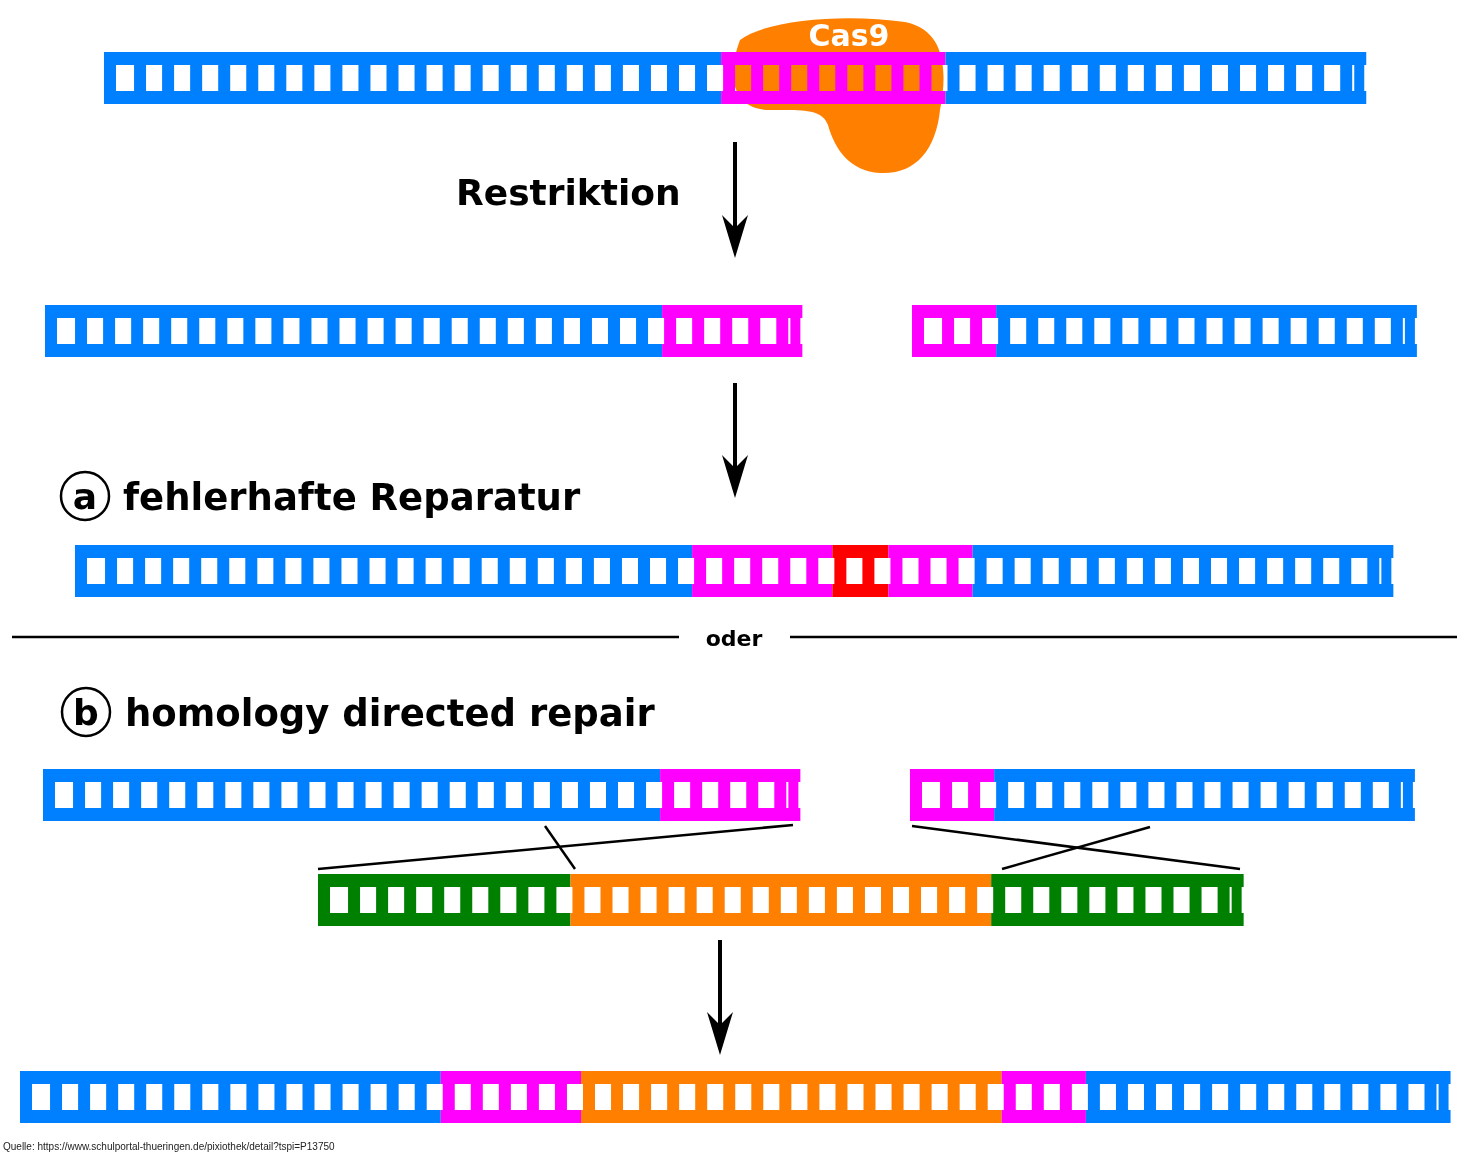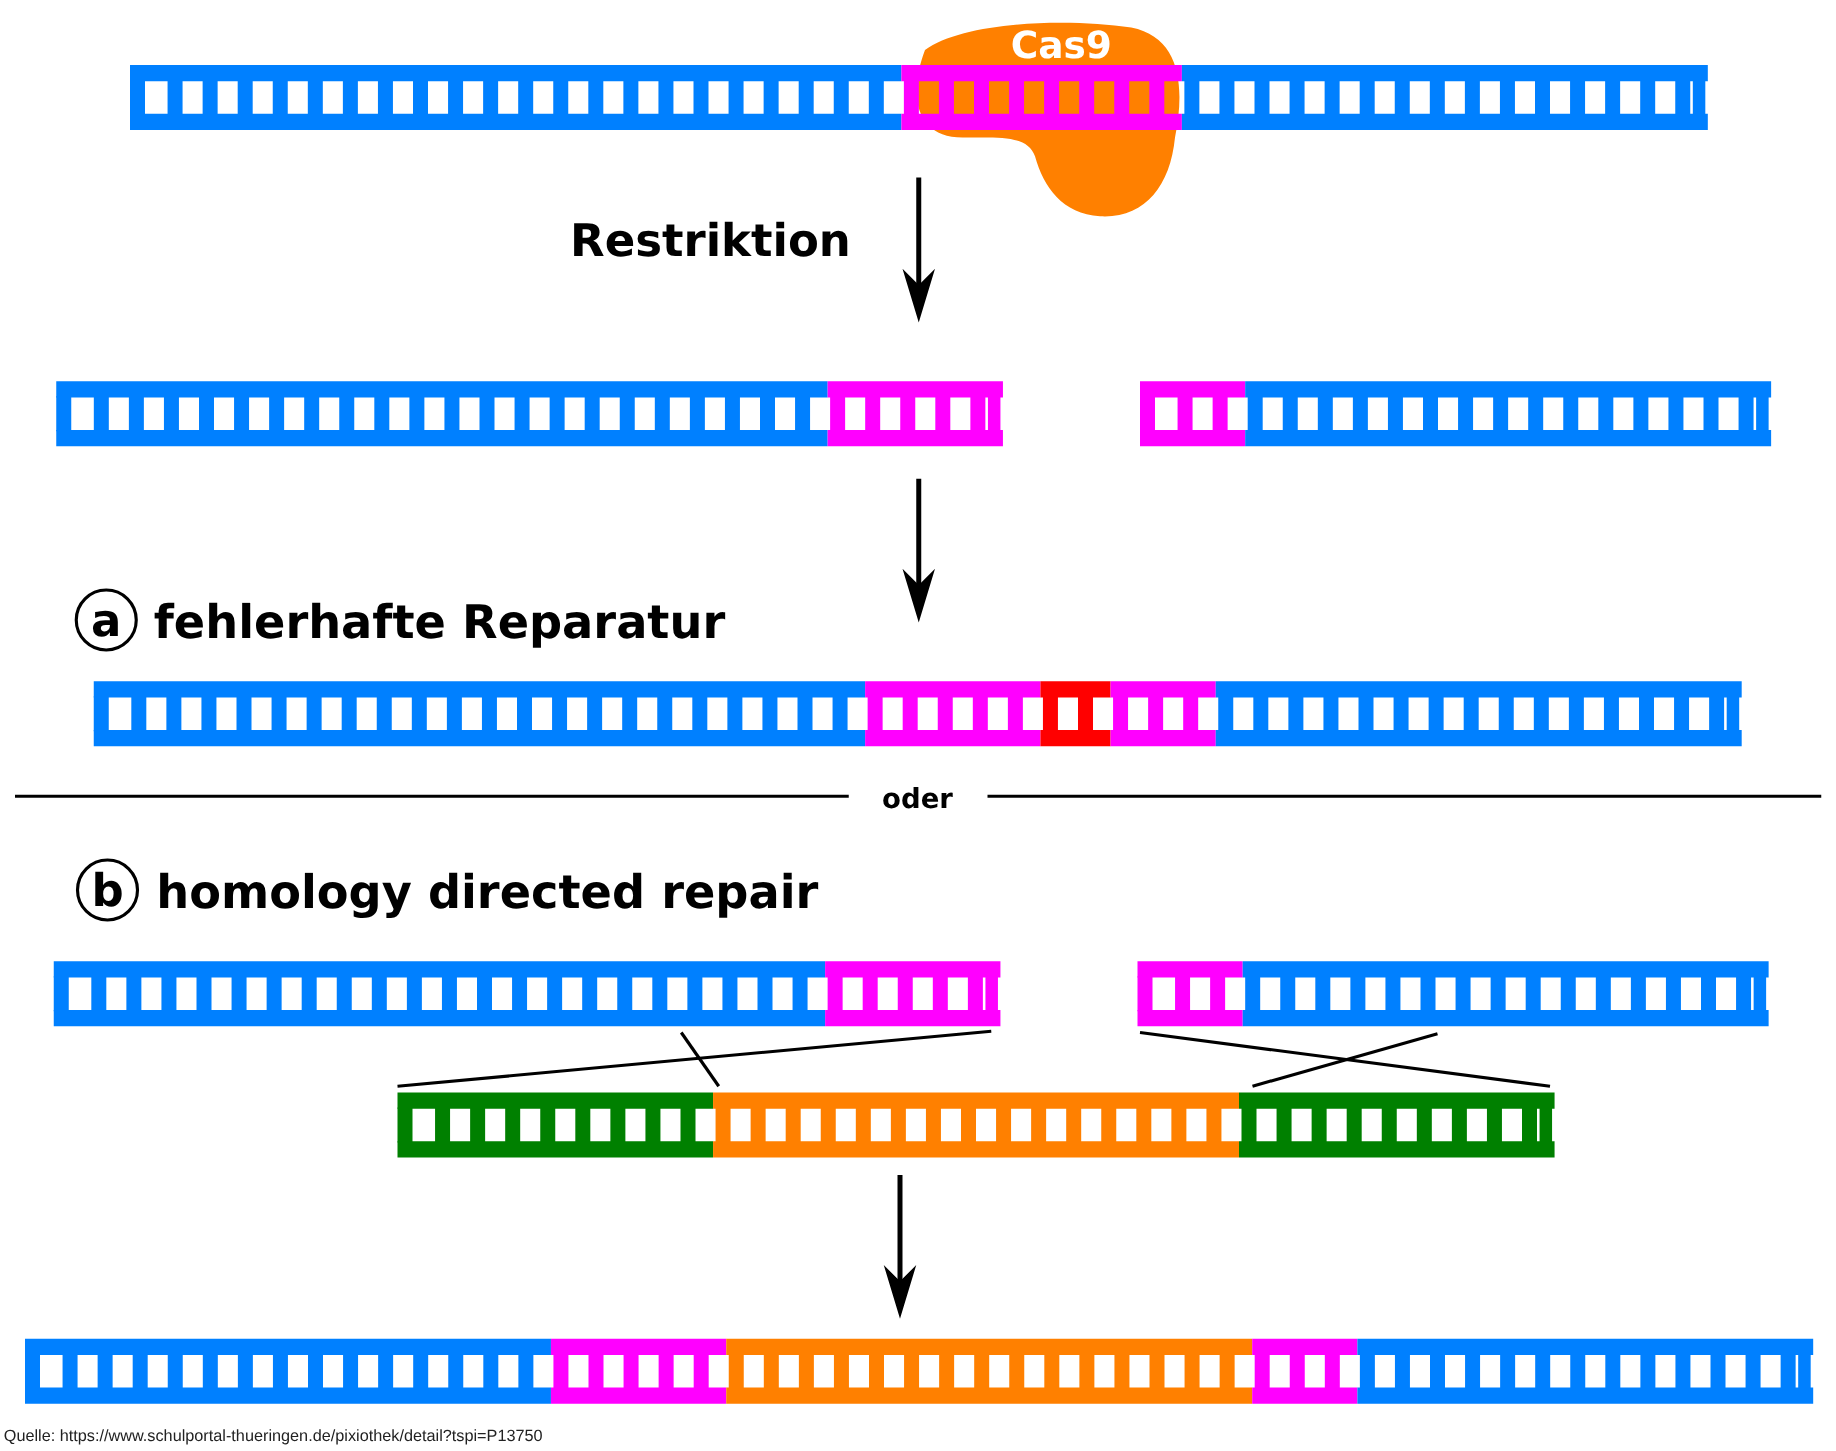--- a/index.html
+++ b/index.html
@@ -1,19 +1,19 @@
 <!DOCTYPE html>
 <html><head>
 <meta charset="utf-8">
 <style>
   html, body { margin: 0; padding: 0; background: #ffffff; }
   body { width: 1469px; height: 1161px; overflow: hidden; position: relative; }
   svg { position: absolute; left: 0; top: 0; }
   .label-bold { font-family: "DejaVu Sans", sans-serif; font-weight: bold; fill: #000; }
-  .source { position: absolute; left: 3px; top: 1141px; font-family: "Liberation Sans", sans-serif; font-size: 13px; color: #222; }
+  .source { position: absolute; left: 3px; top: 1141px; font-family: "Liberation Sans", sans-serif; font-size: 10px; color: #222; }
 </style>
 </head>
 <body>
 
 <svg id="diagram" width="1469" height="1161" viewBox="0 0 1469 1161" xmlns="http://www.w3.org/2000/svg">
 
   <path id="cas9-blob" d="M740,40 C770,18 850,14 905,22 C945,30 948,70 940,110 C936,150 915,175 880,173 C850,171 835,150 828,125 C822,108 800,110 770,110 C735,110 725,80 740,40 Z" fill="#ff8000"></path>
 
   <g id="strands-layer">
       <g>

